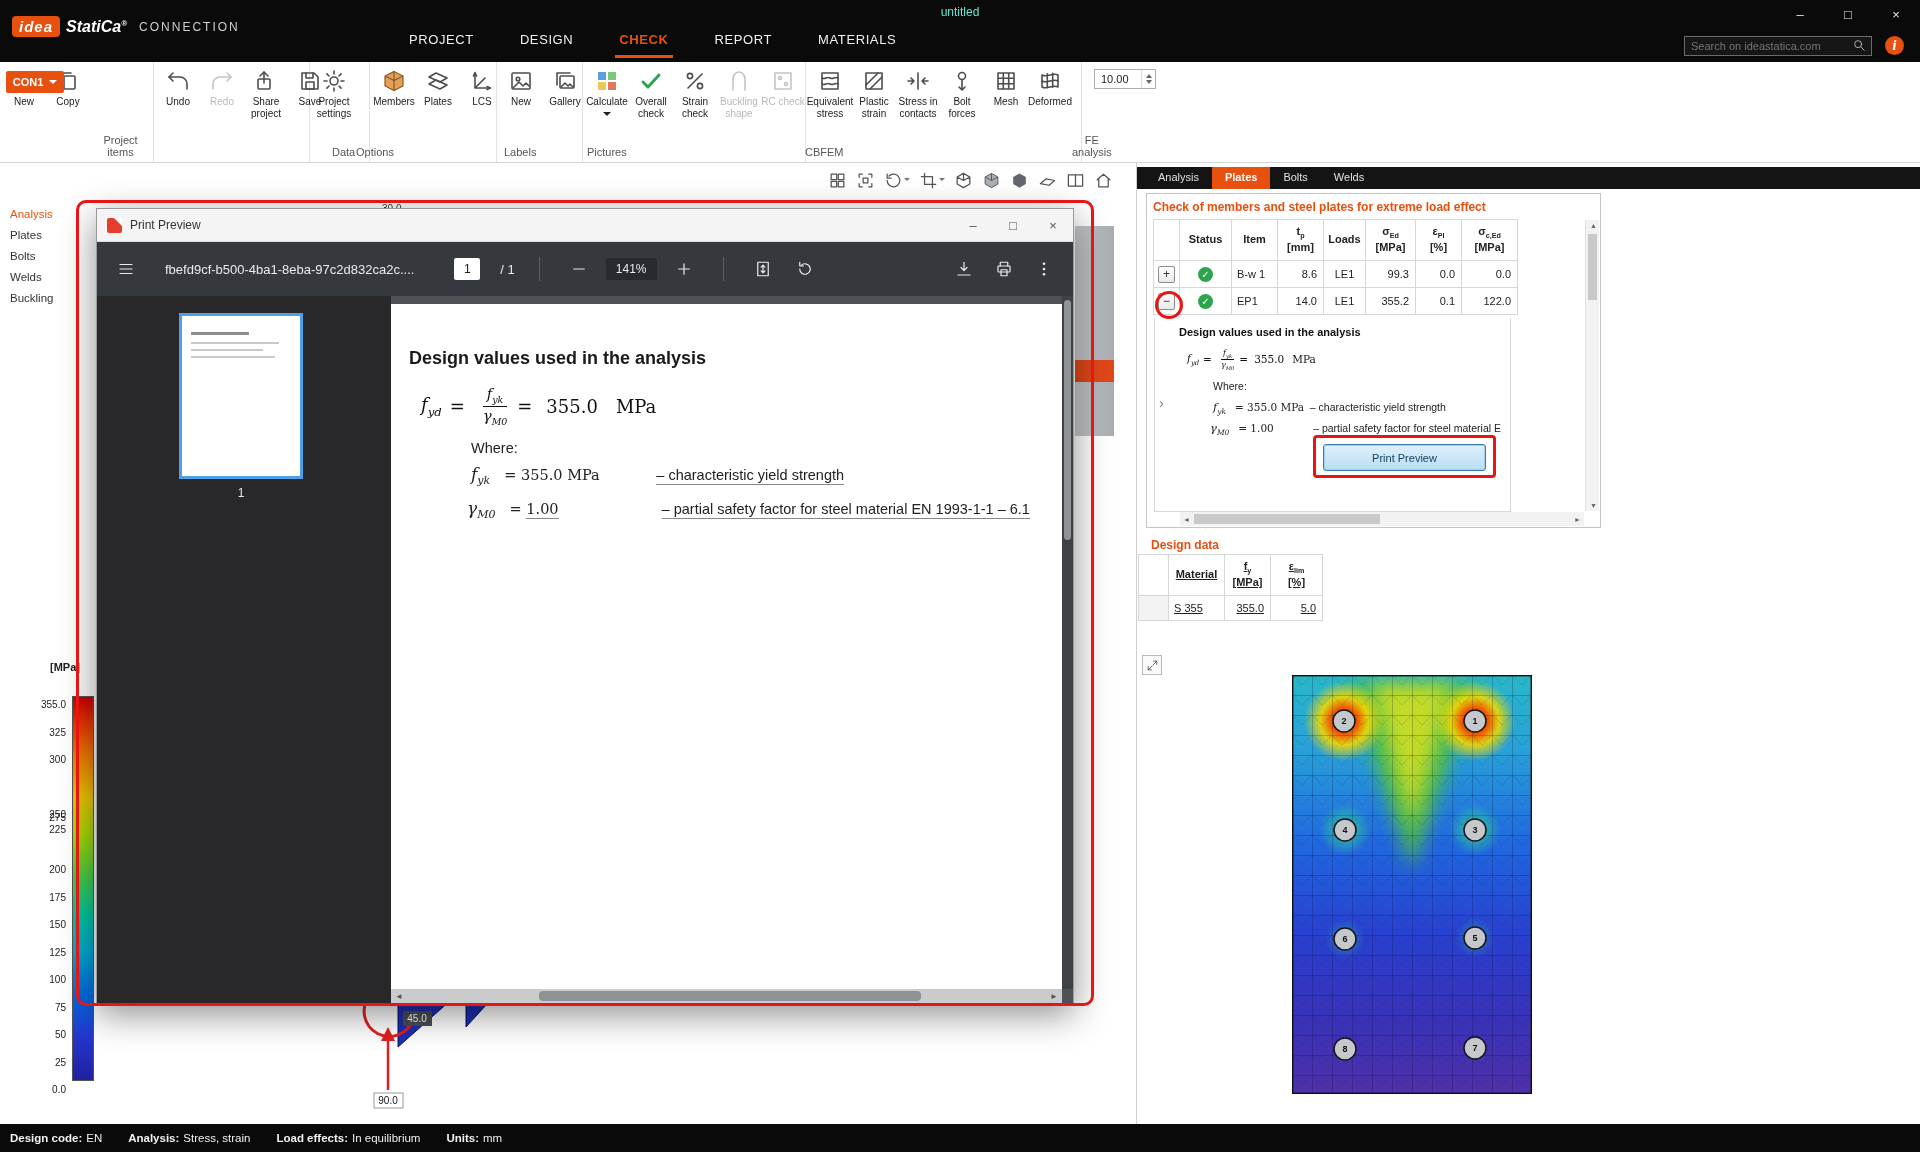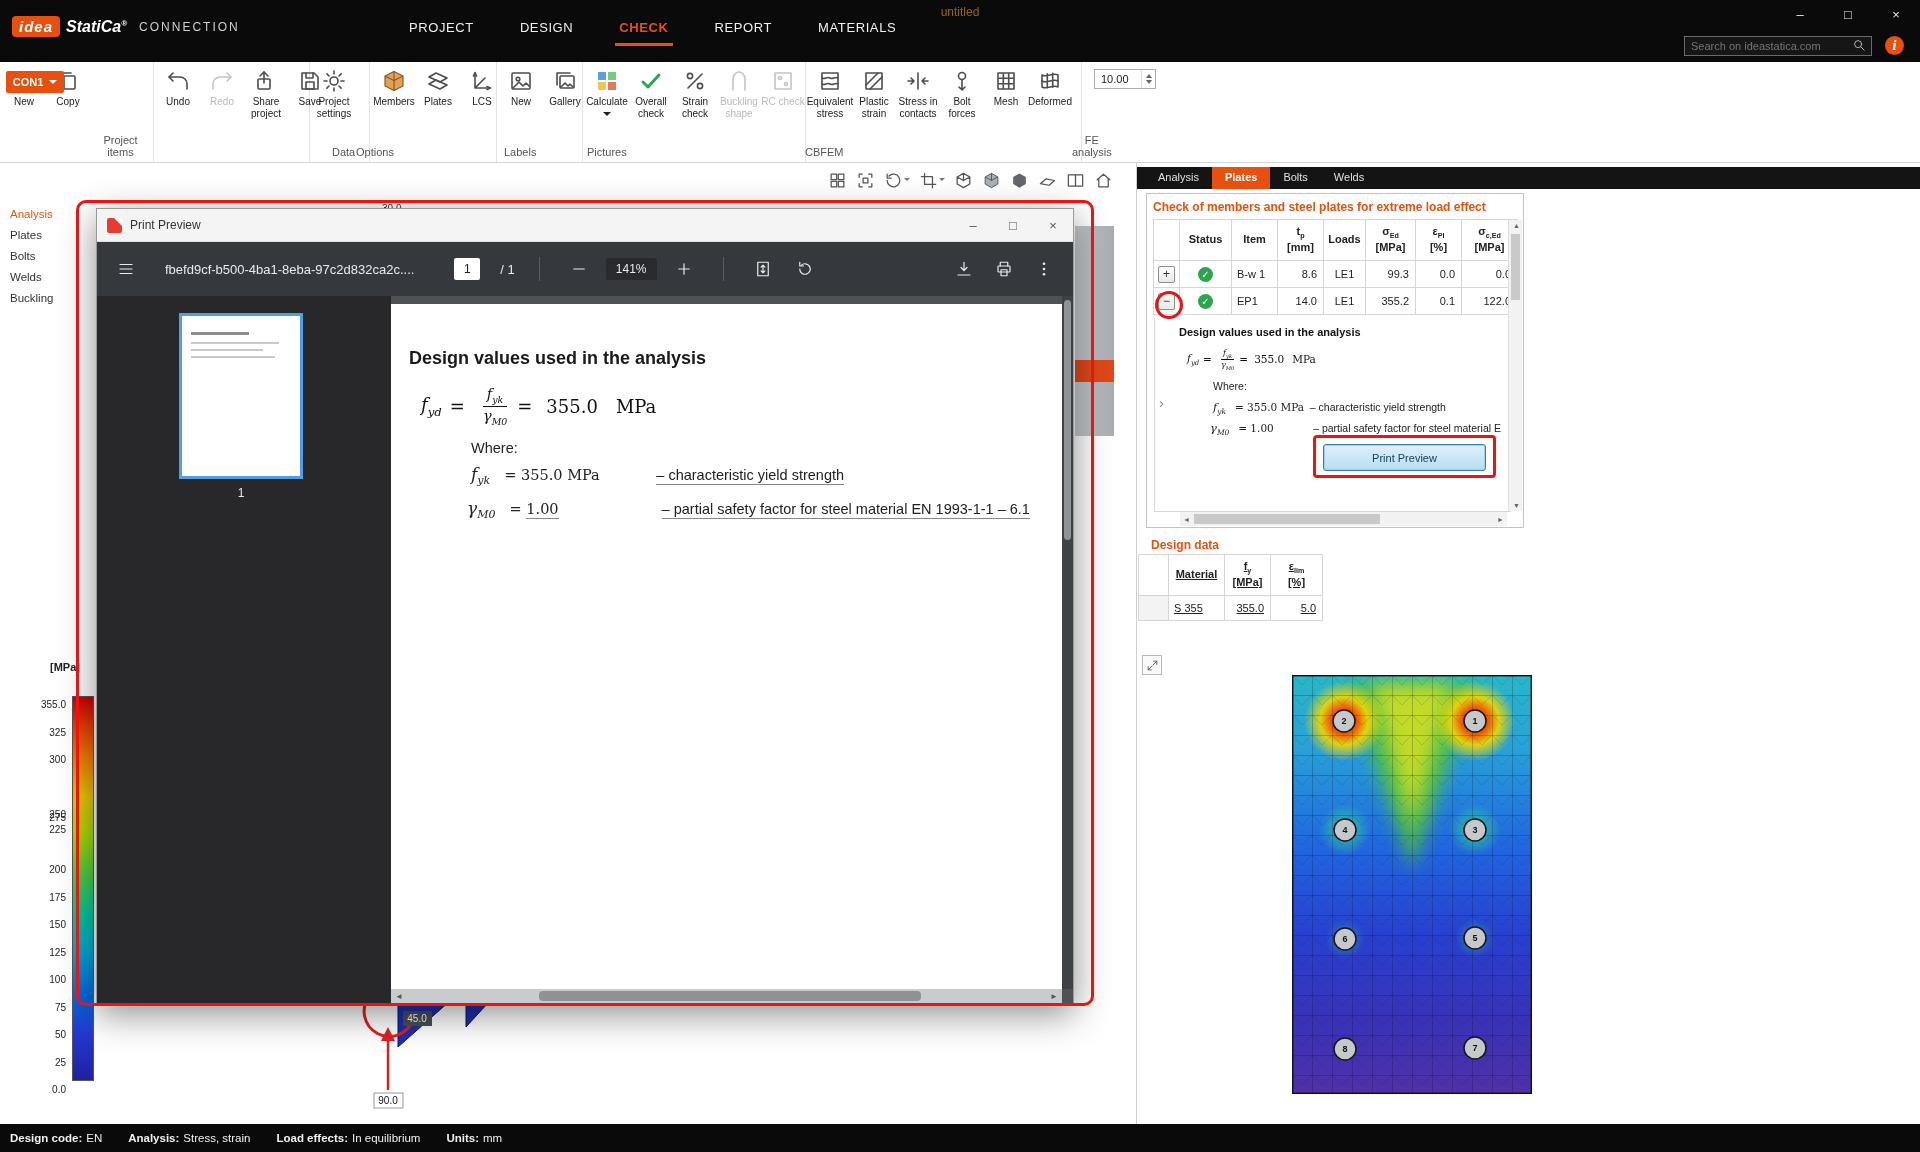--- a/index.html
+++ b/index.html
@@ -2,29 +2,29 @@
 <html><head>
 <meta charset="utf-8">
 <style>
   * { box-sizing: border-box; margin: 0; padding: 0; }
   :root { --accent:#e8500f; --ann:#e81515; --ok:#2ea44f; }
   html,body { width:1920px; height:1152px; overflow:hidden; }
   body { font-family:"Liberation Sans",sans-serif; background:#fff; position:relative; color:#222; }
 
   
   .header { position:absolute; top:0; left:0; right:0; height:62px; background:#0a0a0a; z-index:50; }
-  .win-title { position:absolute; top:5px; left:0; right:0; text-align:center; color:#a16207; font-size:12px; }
+  .win-title { position:absolute; top:5px; left:0; right:0; text-align:center; color:#5eead4; font-size:12px; }
   .win-controls { position:absolute; top:0; right:0; display:flex; }
   .wbtn { width:48px; height:29px; display:flex; align-items:center; justify-content:center; color:#e8e8e8; font-size:13px; }
   .brand { position:absolute; left:12px; top:16px; display:flex; align-items:center; }
   .brand-box { background:var(--accent); color:#fff; font-weight:bold; font-style:italic; font-size:15px; padding:2px 7px; border-radius:4px; letter-spacing:1px; }
   .brand-name { color:#fff; font-weight:bold; font-size:16px; margin-left:6px; font-style:italic; }
   .brand-reg { color:#fff; font-size:8px; vertical-align:super; }
   .brand-product { color:#cfcfcf; font-size:12px; letter-spacing:2px; margin-left:12px; }
-  .menu { position:absolute; left:405px; bottom:16px; display:flex; gap:38px; }
+  .menu { position:absolute; left:405px; bottom:4px; display:flex; gap:38px; }
   .mtab { color:#f0f0f0; font-size:13px; letter-spacing:.6px; padding:6px 4px 8px; border-bottom:3px solid transparent; cursor:default; }
   .mtab.active { color:var(--accent); border-bottom-color:var(--accent); font-weight:bold; }
   .search-wrap { position:absolute; right:48px; top:36px; width:188px; height:20px; background:#161616; border:1px solid #6a6a6a; display:flex; align-items:center; }
   .search-wrap input { flex:1; background:transparent; border:none; outline:none; color:#bbb; font-size:11px; padding:0 6px; font-family:inherit; }
   .search-ic { width:16px; height:16px; color:#bbb; margin-right:3px; }
   .search-ic svg { width:14px; height:14px; }
   .info-btn { position:absolute; right:16px; top:36px; width:19px; height:19px; border-radius:50%; background:var(--accent); color:#fff; font-family:"DejaVu Serif",serif; font-weight:bold; font-style:italic; font-size:12px; display:flex; align-items:center; justify-content:center; }
 
   
   .ribbon { position:absolute; top:62px; left:0; right:0; height:101px; background:#fff; border-bottom:1px solid #d5d5d5; display:flex; z-index:40; }
@@ -119,21 +119,21 @@
   .ann { position:absolute; border:3px solid var(--ann); pointer-events:none; z-index:60; }
   .ann-dialog { left:76px; top:37px; width:1018px; height:806px; border-radius:10px; }
   .ann-circle { left:8px; top:97px; width:28px; height:28px; border-radius:50%; }
   .ann-btn { left:158px; top:117px; width:183px; height:43px; border-radius:4px; }
 
   
   .right { position:absolute; left:1136px; top:163px; right:0; bottom:28px; background:#fff; border-left:1px solid #cfcfcf; }
   .rtabs { position:absolute; left:0; top:4px; right:0; height:22px; background:#141414; display:flex; padding-left:8px; }
   .rtab { padding:4px 13px 0; font-size:11px; color:#e0e0e0; cursor:default; }
   .rtab.active { background:var(--accent); color:#fff; font-weight:bold; }
-  .check-panel { position:absolute; left:9px; top:30px; width:378px; height:335px; border:1px solid #c4c4c4; background:#fff; overflow:hidden; }
+  .check-panel { position:absolute; left:9px; top:30px; width:455px; height:335px; border:1px solid #c4c4c4; background:#fff; overflow:hidden; }
   .cp-heading { position:absolute; left:6px; top:6px; font-size:12px; font-weight:bold; color:var(--accent); }
   .ctable { position:absolute; left:7px; top:26px; display:grid; grid-template-columns:26px 52px 46px 46px 42px 50px 46px 56px; font-size:11px; }
   .cth, .ctd { border:1px solid #d6d6d6; margin-left:-1px; margin-top:-1px; display:flex; align-items:center; justify-content:center; background:#fff; text-align:center; }
   .cth { height:42px; font-weight:bold; line-height:1.25; flex-direction:column; }
   .cth .unit { font-weight:bold; }
   .ctd { height:28px; }
   .ctd.num { justify-content:flex-end; padding-right:6px; }
   .ctd.item { justify-content:flex-start; padding-left:5px; }
   .expbtn { width:17px; height:17px; border:1px solid #8d8d8d; background:linear-gradient(#fefefe,#e9e9e9); font-size:12px; line-height:13px; text-align:center; color:#333; border-radius:2px; cursor:default; }
   .okicon { width:15px; height:15px; border-radius:50%; background:var(--ok); color:#fff; font-size:10px; display:flex; align-items:center; justify-content:center; }

